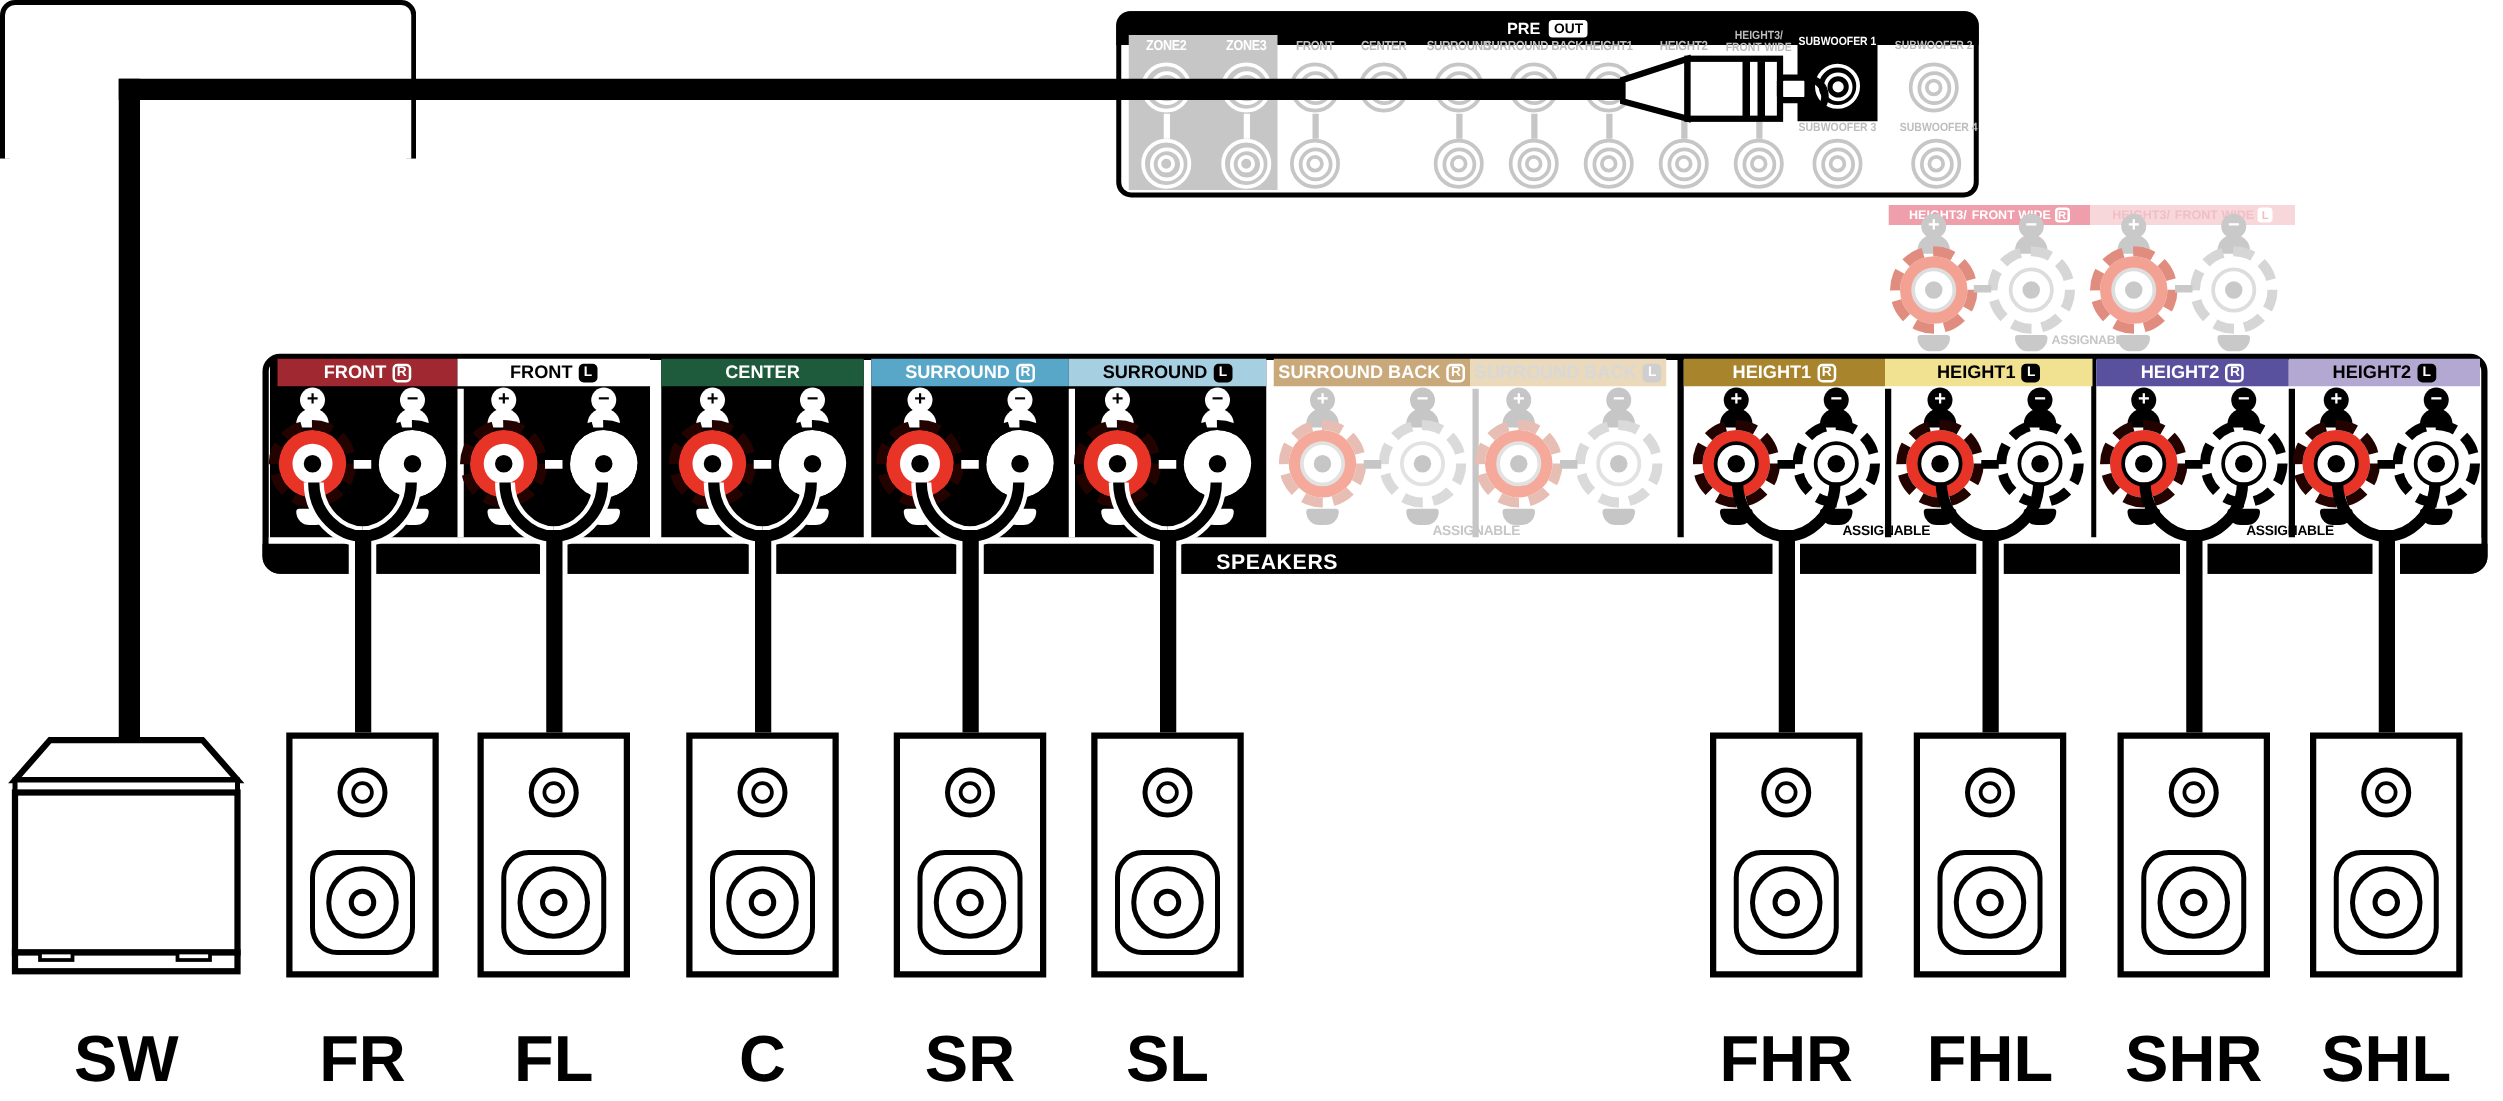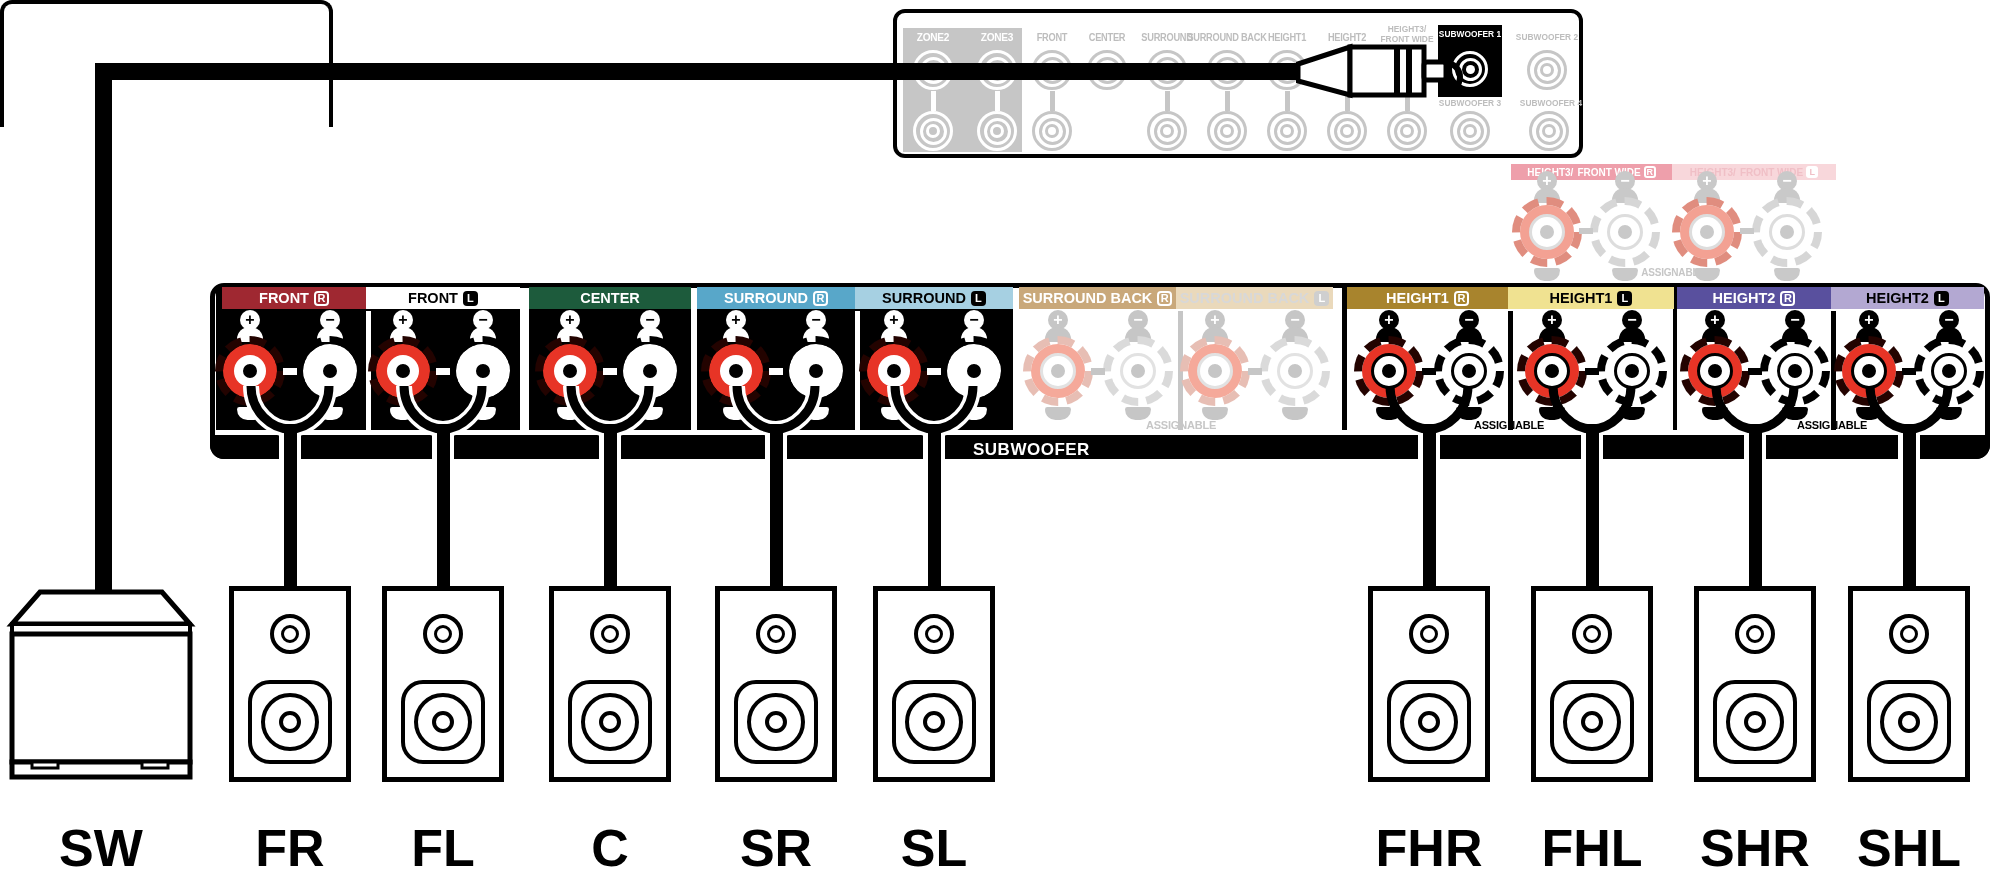--- a/index.html
+++ b/index.html
@@ -30,40 +30,44 @@
   .badge.sm{width:12px;height:12px;line-height:12px;font-size:9px;border-radius:3px;margin-left:3px;}
   .badge.sm.outline{line-height:8px;}
   .spk-label{position:absolute;width:190px;text-align:center;font-weight:bold;font-size:52px;color:#000;}
 </style>
 </head>
 <body>
 
 <div id="stage">
 
   <div id="preout-panel" class="panel"></div>
+  <div id="preout-head" class="abs">
+    <span>PRE</span>
+    <span class="out-badge">OUT</span>
+  </div>
 
   <div id="h3-panel"></div>
   <div class="assignable gray" style="left:1573px;top:267px;font-size:10px;">ASSIGNABLE</div>
 
   <div id="main-panel" class="abs"></div>
   <div id="dyn-blocks">
       <div style="position: absolute; left: 216px; top: 287px; width: 304px; height: 143px; background: rgb(0, 0, 0);"></div>
       <div style="position: absolute; left: 529px; top: 287px; width: 162px; height: 143px; background: rgb(0, 0, 0);"></div>
       <div style="position: absolute; left: 697px; top: 287px; width: 316px; height: 143px; background: rgb(0, 0, 0);"></div>
       <div style="position: absolute; left: 1342px; top: 287px; width: 5px; height: 143px; background: rgb(0, 0, 0);"></div>
       <div style="position: absolute; left: 1673px; top: 287px; width: 4px; height: 143px; background: rgb(0, 0, 0);"></div>
       <div style="position: absolute; left: 366px; top: 311px; width: 5px; height: 119px; background: rgb(255, 255, 255);"></div>
       <div style="position: absolute; left: 855px; top: 311px; width: 5px; height: 119px; background: rgb(255, 255, 255);"></div>
       <div style="position: absolute; left: 1178px; top: 311px; width: 5px; height: 119px; background: rgb(198, 198, 198);"></div>
       <div style="position: absolute; left: 1508px; top: 311px; width: 5px; height: 119px; background: rgb(0, 0, 0);"></div>
       <div style="position: absolute; left: 1831px; top: 311px; width: 5px; height: 119px; background: rgb(0, 0, 0);"></div>
     </div>
   <div id="gap-line" class="abs"></div>
   <div id="main-bar" class="abs"></div>
-  <div id="speakers-bar-label" class="abs">SUBWOOFER</div>
+  <div id="speakers-bar-label" class="abs">SPEAKERS</div>
 
   <div class="assignable gray" style="left:1081px;top:419px;">ASSIGNABLE</div>
   <div class="assignable" style="left:1409px;top:419px;color:#000;">ASSIGNABLE</div>
   <div class="assignable" style="left:1732px;top:419px;color:#000;">ASSIGNABLE</div>
 
   <div id="dyn">
       <div style="position: absolute; left: 903px; top: 28px; width: 119px; height: 124px; background: rgb(198, 198, 198);"></div>
       <div style="position: absolute; left: 878px; top: 31px; width: 110px; text-align: center; font-weight: bold; font-size: 11.5px; letter-spacing: -0.3px; color: rgb(255, 255, 255); transform: scaleX(0.88);">ZONE2</div>
       <div style="position: absolute; left: 0px; top: 0px;">
         <div style="position: absolute; left: 913px; top: 50px; width: 40px; height: 40px; border: 3px solid rgb(255, 255, 255); border-radius: 50%; box-sizing: border-box;"></div>

